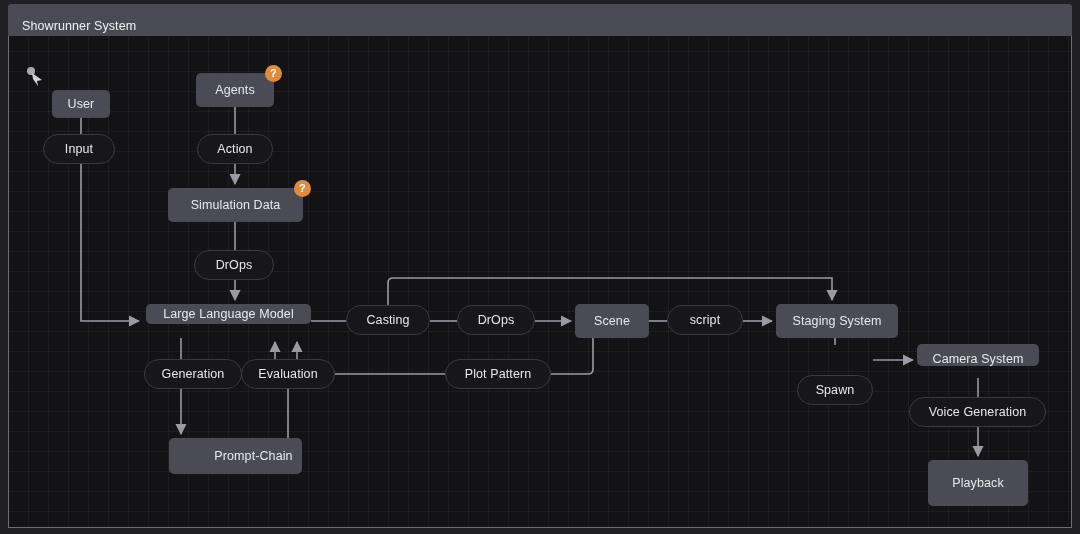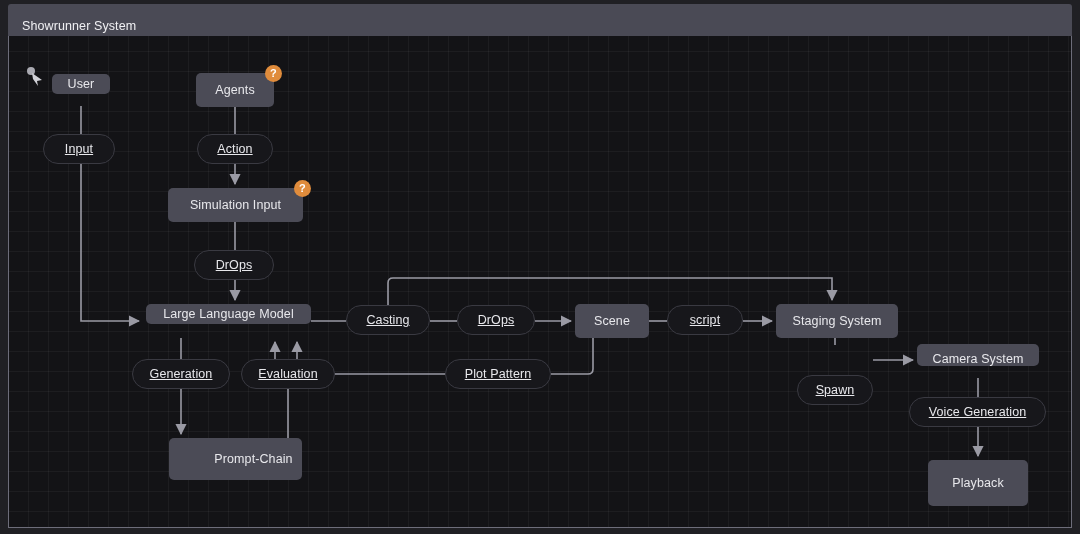--- a/index.html
+++ b/index.html
@@ -75,21 +75,20 @@
   .node.box {
     background: #4b4b56;
     border-radius: 5px;
     height: 32px;
   }
   .node.pill {
     background: #17171b;
     border: 1px solid #3a3a42;
     border-radius: 16px;
     height: 30px;
-    text-decoration: underline;
   }
   .badge {
     position: absolute;
     width: 17px;
     height: 17px;
     border-radius: 50%;
     background: #e08c3c;
     color: #ffffff;
     font-size: 11px;
     font-weight: bold;
@@ -171,35 +170,35 @@
         <path d="M 969 391 L 969 420" marker-end="url(#arrow)"></path>
       </g>
     </svg>
 
     <svg id="cursor-marker" viewBox="0 0 20 22">
       <circle cx="6" cy="5" r="4" fill="#aaaab2"></circle>
       <path d="M 7 7 L 17 14 L 12 15 L 13 20 L 8 13 Z" fill="#d0d0d6"></path>
     </svg>
 
     <div id="node-layer">
-        <div class="node box" style="left: 43px; top: 38px; width: 58px; height: 20px;">
+        <div class="node box" style="left: 43px; top: 54px; width: 58px; height: 28px;">
           <span>User</span>
         </div>
         <div class="node box" style="left: 187px; top: 37px; width: 78px; height: 34px;">
           <span>Agents</span>
           <span class="badge">?</span>
         </div>
         <div class="node pill" style="left: 34px; top: 98px; width: 72px; height: 30px;">
           <span>Input</span>
         </div>
         <div class="node pill" style="left: 188px; top: 98px; width: 76px; height: 30px;">
           <span>Action</span>
         </div>
         <div class="node box" style="left: 159px; top: 152px; width: 135px; height: 34px;">
-          <span>Simulation Input</span>
+          <span>Simulation Data</span>
           <span class="badge">?</span>
         </div>
         <div class="node pill" style="left: 185px; top: 214px; width: 80px; height: 30px;">
           <span>DrOps</span>
         </div>
         <div class="node box" style="left: 137px; top: 268px; width: 165px; height: 20px;">
           <span>Large Language Model</span>
         </div>
         <div class="node pill" style="left: 337px; top: 269px; width: 84px; height: 30px;">
           <span>Casting</span>
@@ -215,33 +214,33 @@
         </div>
         <div class="node box" style="left: 767px; top: 268px; width: 122px; height: 34px;">
           <span>Staging System</span>
         </div>
         <div class="node pill" style="left: 788px; top: 309px; width: 76px; height: 30px; margin-top: 30px;">
           <span>Spawn</span>
         </div>
         <div class="node box" style="left: 908px; top: 308px; width: 122px; height: 22px; align-items: flex-end;">
           <span>Camera System</span>
         </div>
-        <div class="node pill" style="left: 123px; top: 323px; width: 98px; height: 30px;">
+        <div class="node pill" style="left: 135px; top: 323px; width: 98px; height: 30px;">
           <span>Generation</span>
         </div>
         <div class="node pill" style="left: 232px; top: 323px; width: 94px; height: 30px;">
           <span>Evaluation</span>
         </div>
         <div class="node pill" style="left: 436px; top: 323px; width: 106px; height: 30px;">
           <span>Plot Pattern</span>
         </div>
         <div class="node pill" style="left: 900px; top: 361px; width: 137px; height: 30px;">
           <span>Voice Generation</span>
         </div>
-        <div class="node box" style="left: 160px; top: 402px; width: 133px; height: 42px; padding-left: 36px;">
+        <div class="node box" style="left: 160px; top: 402px; width: 133px; height: 36px; padding-left: 36px;">
           <span>Prompt-Chain</span>
         </div>
         <div class="node box" style="left: 919px; top: 424px; width: 100px; height: 46px;">
           <span>Playback</span>
         </div>
       </div>
   </div>
 </div>
 
 </body></html>

